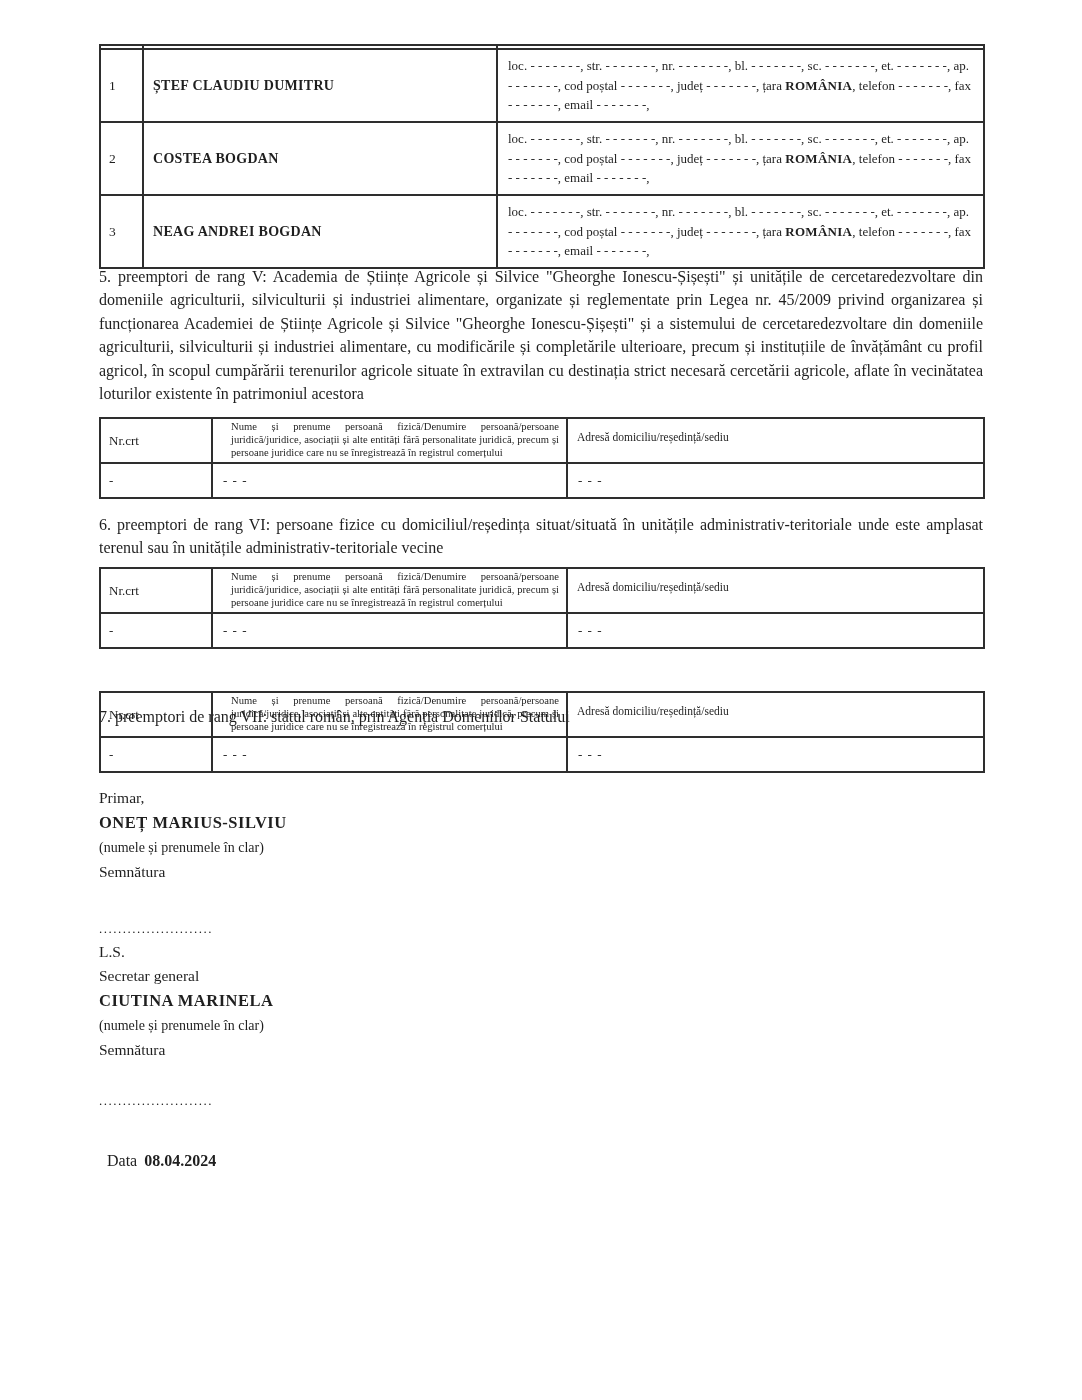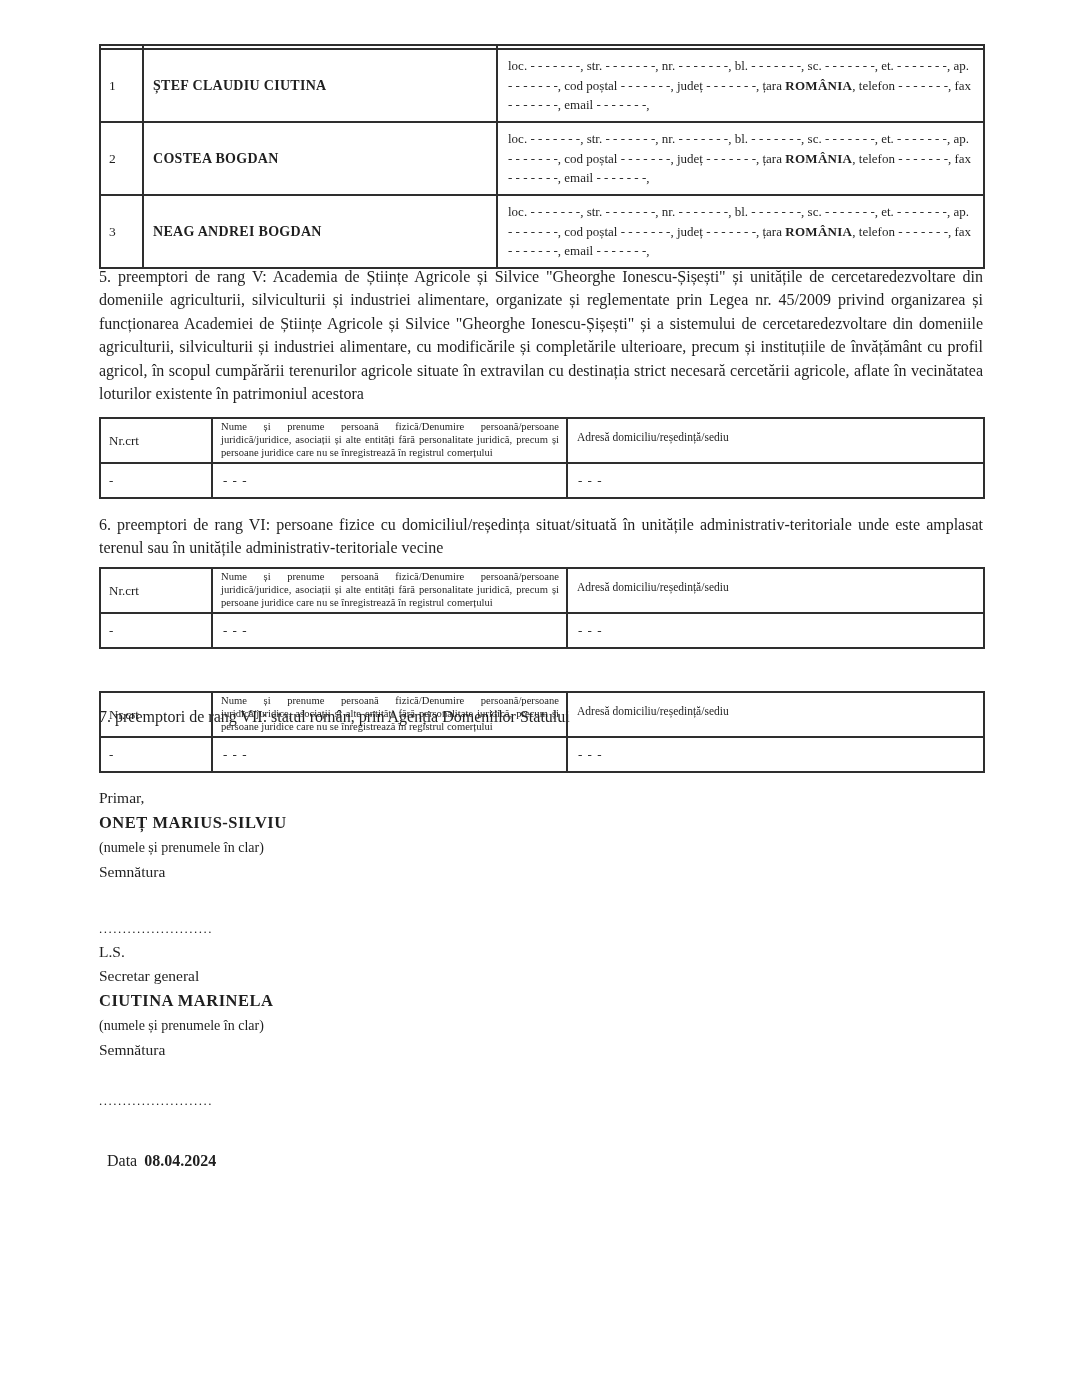--- a/index.html
+++ b/index.html
@@ -42,21 +42,21 @@
     padding: 4px 9px 4px 10px;
     font-size: 13px;
     line-height: 19.5px;
     margin-left: 40px;
   }
   .top-table td.addr b { letter-spacing: 0.3px; }
   
   .ptable td { vertical-align: middle; }
   .ptable .hdr td.c1 { height: 41px; padding: 0 0 0 8px; font-size: 13px; }
   .ptable .hdr td.c2 {
-    padding: 2px 7px 3px 8px;
+    padding: 2px 7px 3px 18px;
     font-size: 10.6px;
     line-height: 12.8px;
     text-align: justify;
   }
   .ptable .hdr td.c3 { padding: 0 0 8px 9px; font-size: 11.5px; }
   .ptable .empty td { height: 33px; font-size: 13px; }
   .ptable .empty td.c1 { padding: 0 0 0 8px; }
   .ptable .empty td.c2 { padding: 0 0 0 10px; letter-spacing: 1px; }
   .ptable .empty td.c3 { padding: 0 0 0 10px; letter-spacing: 1px; }
   
@@ -117,21 +117,21 @@
           <col style="width:487px">
         </colgroup>
       <tbody>
           <tr class="stub">
         <td></td>
         <td></td>
         <td></td>
       </tr>
       <tr class="person-row">
         <td class="nr">1</td>
-        <td class="name">ȘTEF CLAUDIU CIUTINA</td>
+        <td class="name">ȘTEF CLAUDIU DUMITRU</td>
         <td class="addr"><span>loc. - - - - - - -, str. - - - - - - -, nr. - - - - - - -, bl. - - - - - - -, sc. - - - - - - -, et. - - - - - - -, ap. - - - - - - -, cod poștal - - - - - - -, județ - - - - - - -, țara </span><b>ROMÂNIA</b><span>, telefon - - - - - - -, fax - - - - - - -, email - - - - - - -,</span></td>
       </tr>
       <tr class="person-row">
         <td class="nr">2</td>
         <td class="name">COSTEA BOGDAN</td>
         <td class="addr"><span>loc. - - - - - - -, str. - - - - - - -, nr. - - - - - - -, bl. - - - - - - -, sc. - - - - - - -, et. - - - - - - -, ap. - - - - - - -, cod poștal - - - - - - -, județ - - - - - - -, țara </span><b>ROMÂNIA</b><span>, telefon - - - - - - -, fax - - - - - - -, email - - - - - - -,</span></td>
       </tr>
       <tr class="person-row">
         <td class="nr">3</td>
         <td class="name">NEAG ANDREI BOGDAN</td>

